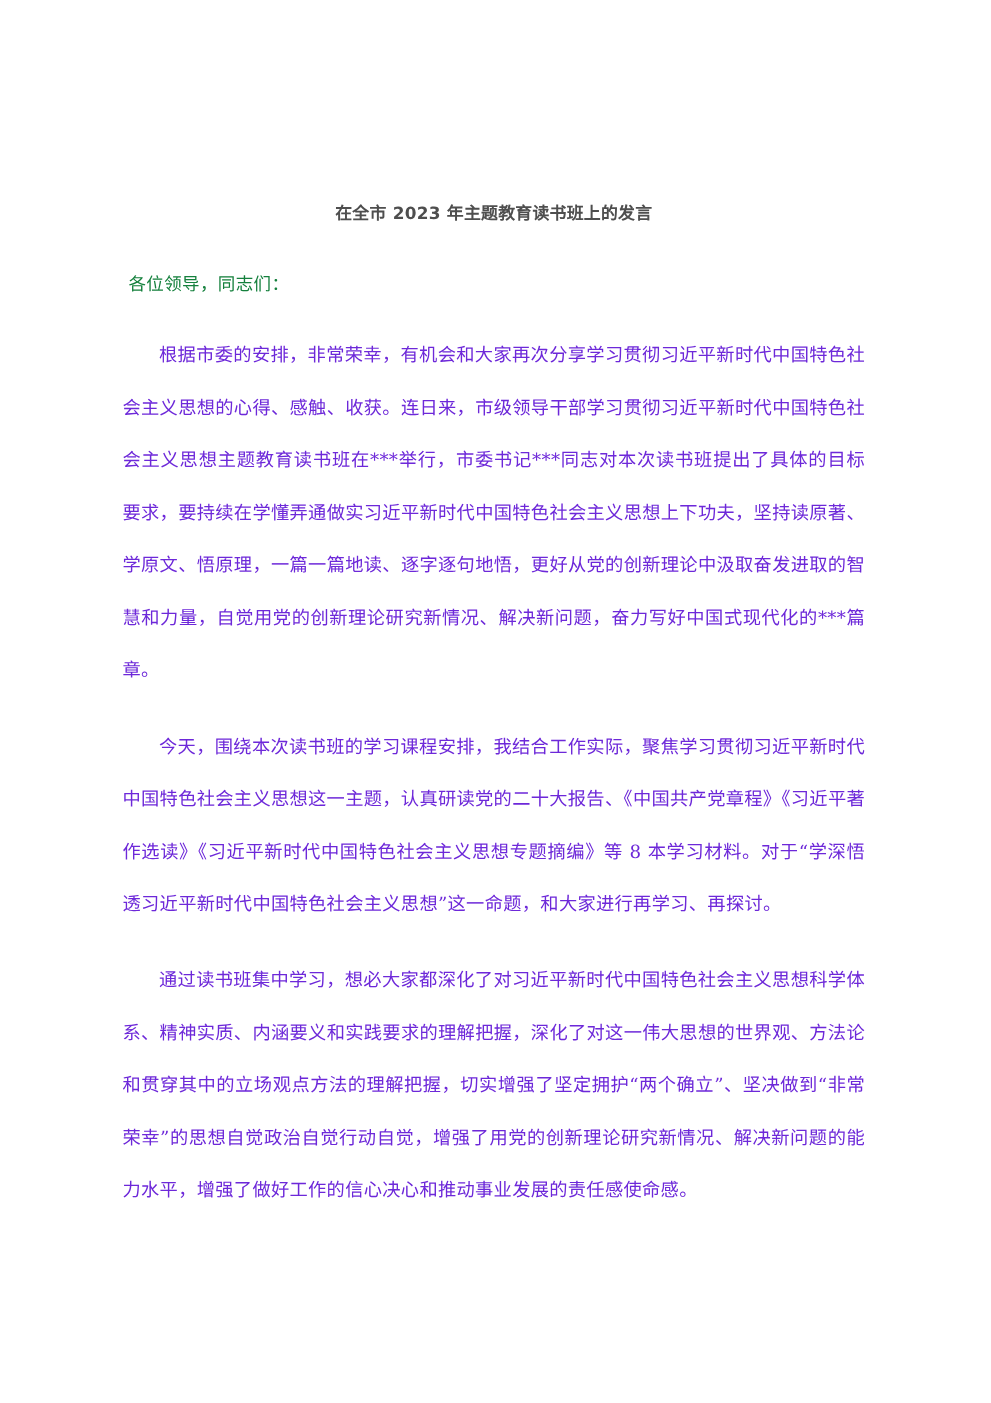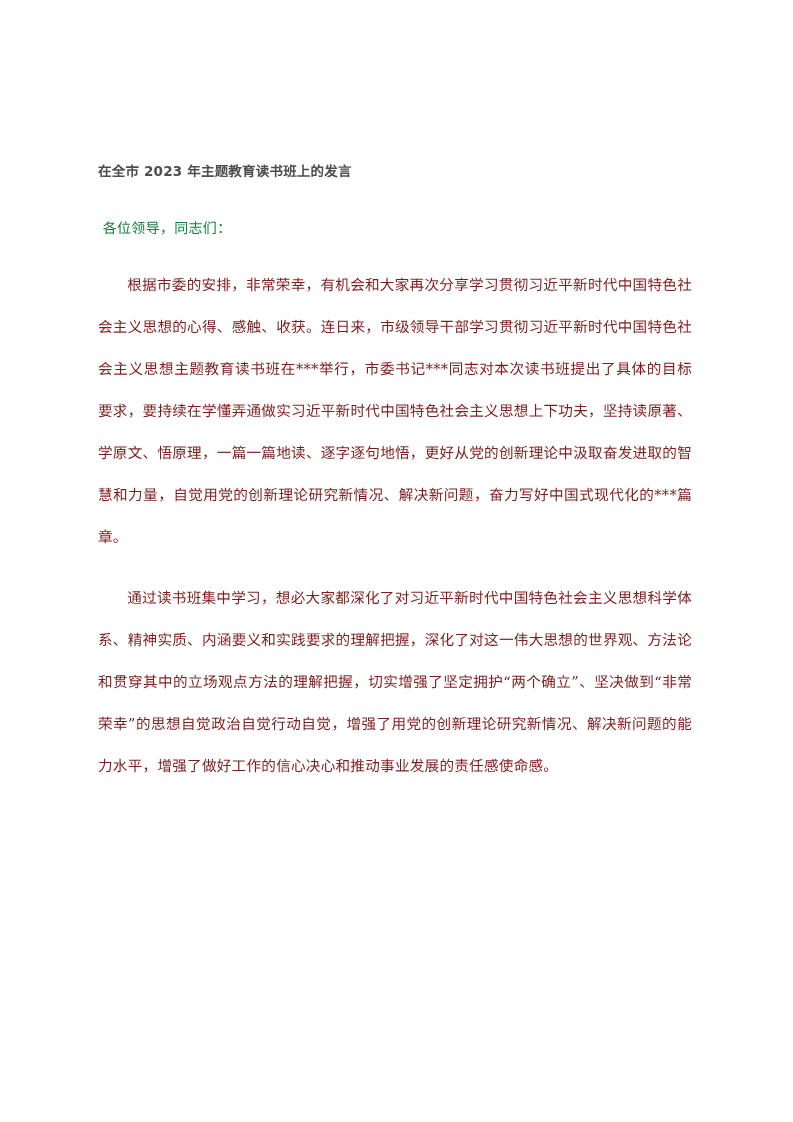--- a/index.html
+++ b/index.html
@@ -33,36 +33,37 @@
 
   .doc-title {
     font-family: "DejaVu Sans", "Liberation Sans", sans-serif;
     font-size: 13.5px;
     font-weight: bold;
     color: #4e4e4e;
     line-height: 22px;
     letter-spacing: 0.2px;
     margin: 0 0 16px 0;
     white-space: nowrap;
+    text-align: center;
   }
 
   .salutation {
     font-family: "DejaVu Serif", "Liberation Serif", serif;
     font-size: 14px;
     color: #15803d;
     line-height: 24px;
     margin: 34px 0 0 0;
     letter-spacing: 0.3px;
     white-space: pre;
   }
 
   .para {
     font-family: "DejaVu Serif", "Liberation Serif", serif;
     font-size: 14.6px;
-    color: #7f1d1d;
+    color: #6d28d9;
     line-height: 42px;
     letter-spacing: 0.25px;
     margin: 20px 0 0 0;
     text-indent: 2em;
     text-align: justify;
     text-justify: inter-ideograph;
     word-break: break-all;
   }
 
   .para-1 { margin-top: 24px; }
@@ -74,17 +75,18 @@
 
 <div class="page">
   <div class="doc-body">
 
     <h1 class="doc-title">在全市 2023 年主题教育读书班上的发言</h1>
 
     <p class="salutation"> 各位领导，同志们：</p>
 
     <p class="para para-1">根据市委的安排，非常荣幸，有机会和大家再次分享学习贯彻习近平新时代中国特色社会主义思想的心得、感触、收获。连日来，市级领导干部学习贯彻习近平新时代中国特色社会主义思想主题教育读书班在***举行，市委书记***同志对本次读书班提出了具体的目标要求，要持续在学懂弄通做实习近平新时代中国特色社会主义思想上下功夫，坚持读原著、学原文、悟原理，一篇一篇地读、逐字逐句地悟，更好从党的创新理论中汲取奋发进取的智慧和力量，自觉用党的创新理论研究新情况、解决新问题，奋力写好中国式现代化的***篇章。</p>
 
+    <p class="para para-2">今天，围绕本次读书班的学习课程安排，我结合工作实际，聚焦学习贯彻习近平新时代中国特色社会主义思想这一主题，认真研读党的二十大报告、《中国共产党章程》《习近平著作选读》《习近平新时代中国特色社会主义思想专题摘编》等 8 本学习材料。对于“学深悟透习近平新时代中国特色社会主义思想”这一命题，和大家进行再学习、再探讨。</p>
 
     <p class="para para-3">通过读书班集中学习，想必大家都深化了对习近平新时代中国特色社会主义思想科学体系、精神实质、内涵要义和实践要求的理解把握，深化了对这一伟大思想的世界观、方法论和贯穿其中的立场观点方法的理解把握，切实增强了坚定拥护“两个确立”、坚决做到“非常荣幸”的思想自觉政治自觉行动自觉，增强了用党的创新理论研究新情况、解决新问题的能力水平，增强了做好工作的信心决心和推动事业发展的责任感使命感。</p>
 
   </div>
 </div>
 
 </body></html>

